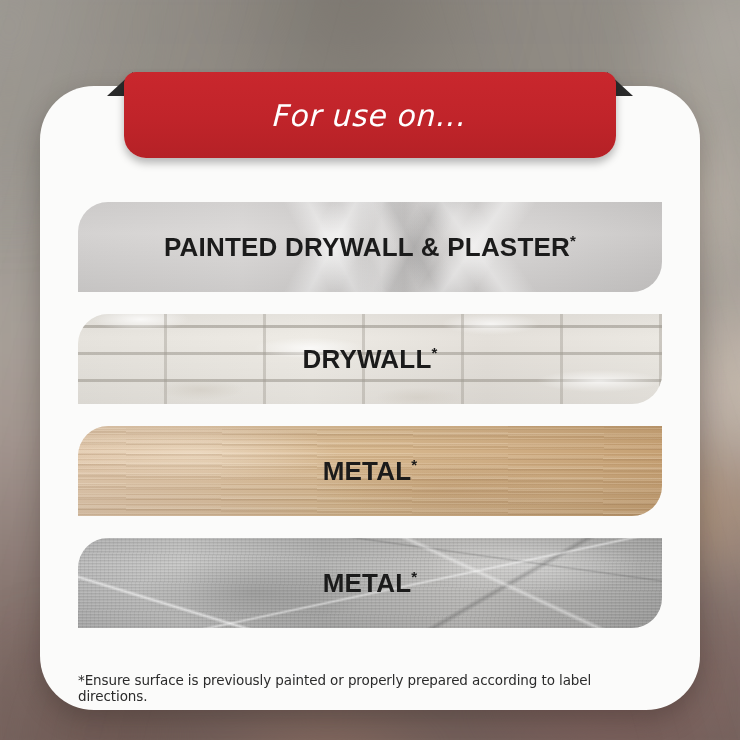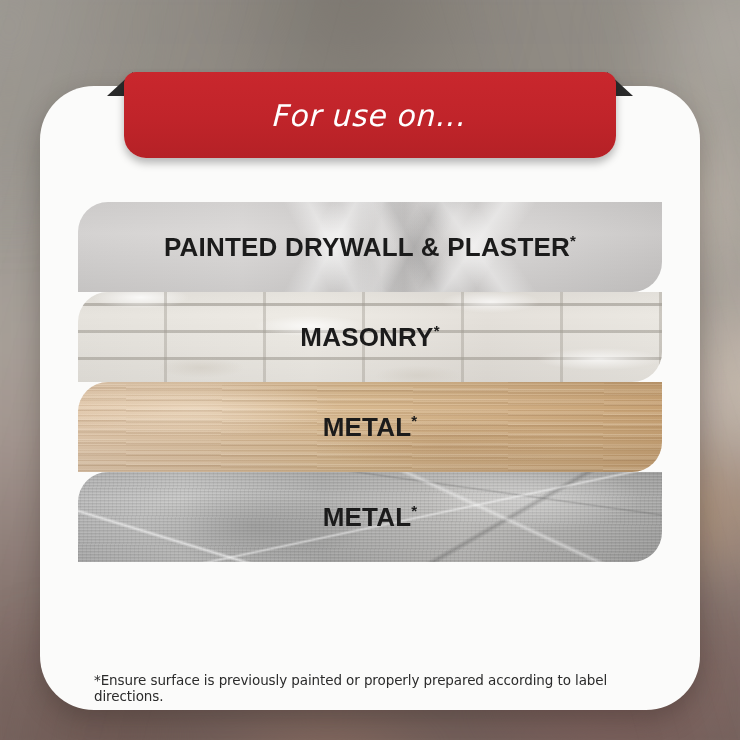--- a/index.html
+++ b/index.html
@@ -121,20 +121,21 @@
   #bands {
     position: absolute;
     left: 78px;
     top: 202px;
     width: 584px;
   }
   .band {
     position: relative;
     width: 584px;
     height: 90px;
+    margin-bottom: 22px;
     border-radius: 30px 0 30px 0;
     overflow: hidden;
     display: flex;
     align-items: center;
     justify-content: center;
   }
   .band:last-child { margin-bottom: 4px; }
   .band .tex {
     position: absolute;
     inset: 0;
@@ -282,21 +283,20 @@
   
   #footnote {
     position: absolute;
     left: 78px;
     top: 672px;
     width: 584px;
     font-size: 13.5px;
     color: #2b2b2b;
     font-family: "DejaVu Sans", sans-serif;
     letter-spacing: -0.1px;
-    margin-left: 16px;
   }
 </style>
 </head>
 <body>
 
 <div id="stage">
 
   <div class="bg-layer bg-base"></div>
   <div class="bg-layer bg-blobs"></div>
   <div class="bg-layer bg-streak"></div>
@@ -313,21 +313,21 @@
 
   <div id="bands">
 
     <div class="band">
       <div class="tex tex-drywall"></div>
       <span class="label"><span>PAINTED DRYWALL &amp; PLASTER</span><span class="star">*</span></span>
     </div>
 
     <div class="band">
       <div class="tex tex-masonry"></div>
-      <span class="label"><span>MASONRY</span><span class="star">*</span></span>
+      <span class="label"><span>DRYWALL</span><span class="star">*</span></span>
     </div>
 
     <div class="band">
       <div class="tex tex-wood"></div>
       <span class="label"><span>METAL</span><span class="star">*</span></span>
     </div>
 
     <div class="band">
       <div class="tex tex-metal"></div>
       <span class="label"><span>METAL</span><span class="star">*</span></span>

